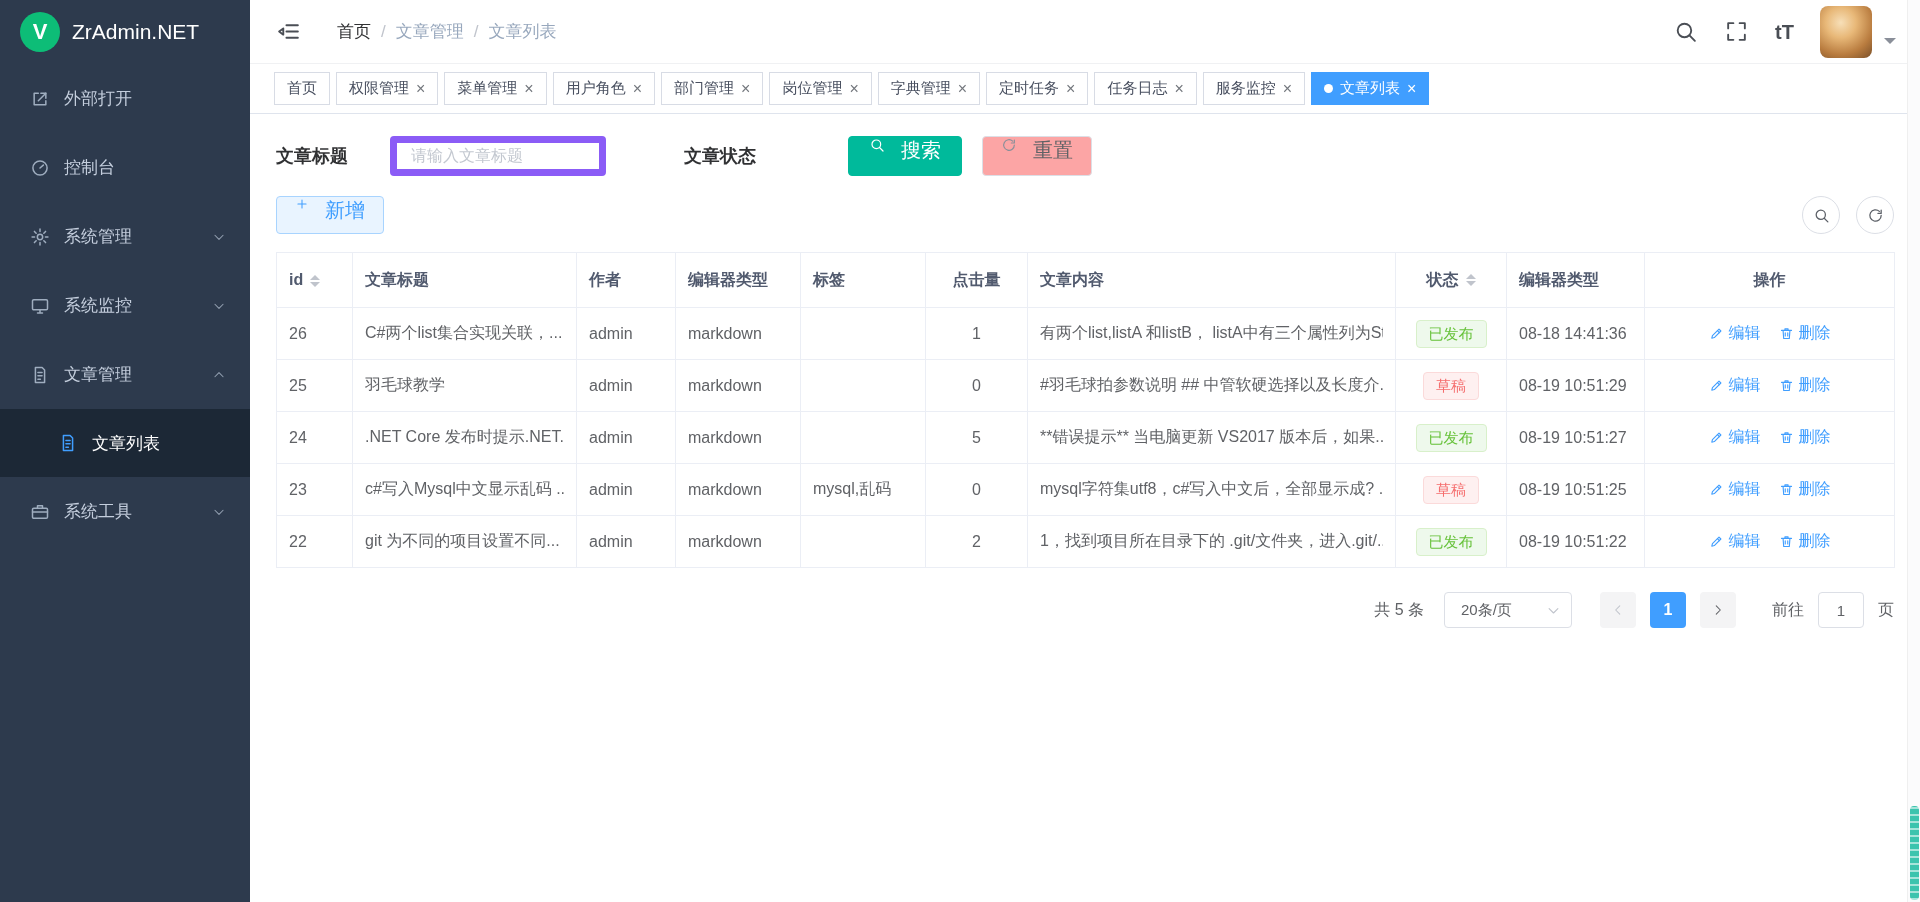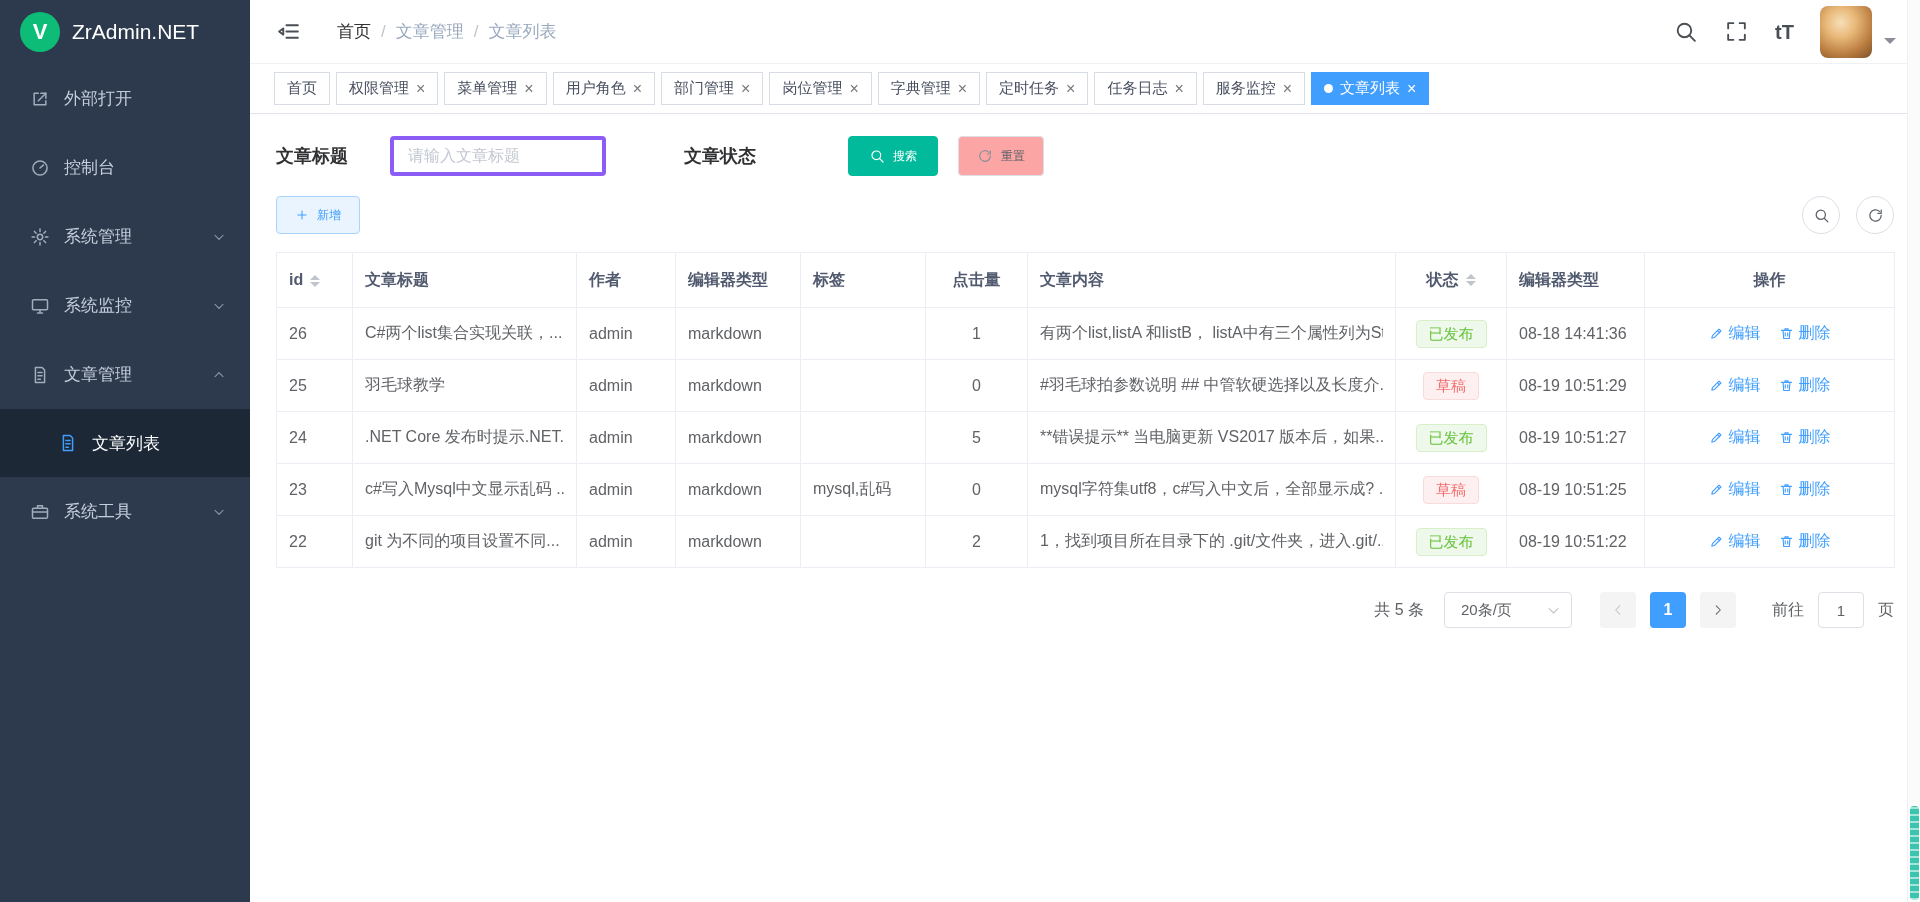--- a/index.html
+++ b/index.html
@@ -47,25 +47,25 @@
   .tag.active .tag-x{color:#fff}
   .dot{width:9px;height:9px;border-radius:50%;background:#fff;display:inline-block}
 
   
   .content{flex:1;padding:16px 26px 0;min-width:0}
 
   
   .filter-row{display:flex;align-items:center;margin:6px 0 20px}
   .f-label{font-size:18px;font-weight:bold;color:#303133;margin-right:42px;white-space:nowrap}
   .f-label.f2{margin-left:78px}
-  .f-input{width:216px;height:40px;border:4px solid #8b5cf6;border-radius:4px;padding:0 14px;font-size:16px;color:#606266;outline:none;font-family:inherit}
+  .f-input{width:216px;height:40px;border:7px solid #8b5cf6;border-radius:4px;padding:0 14px;font-size:16px;color:#606266;outline:none;font-family:inherit}
   .f-input::placeholder{color:#c3c8d0}
   .f-select{width:214px;height:40px;border:1px solid #dcdfe6;border-radius:4px;padding:0 12px 0 14px;display:flex;align-items:center;justify-content:space-between;color:#c3c8d0;font-size:16px;cursor:pointer}
   .sel-chev{width:15px;height:15px;color:#c0c4cc}
-  .btn{height:40px;border-radius:4px;font-size:12px;display:inline-flex;align-items:center;gap:8px;cursor:pointer;font-family:inherit;border:1px solid transparent;white-space:nowrap}
+  .btn{height:40px;border-radius:4px;font-size:20px;display:inline-flex;align-items:flex-start;gap:16px;cursor:pointer;font-family:inherit;border:1px solid transparent;white-space:nowrap}
   .btn .icon{width:16px;height:16px}
   .btn-search{margin-left:50px;padding:0 20px;background:#00ba9b;border-color:#00ba9b;color:#fff}
   .btn-reset{margin-left:20px;padding:0 18px;background:#fca5a5;border-color:#dcdfe6;color:#606266}
   .btn-reset .icon{color:#8a8f99}
 
   
   .toolbar{display:flex;align-items:center;margin-bottom:18px}
   .btn-add{height:38px;padding:0 18px;background:#e9f4ff;border-color:#a8d4ff;color:#409eff}
   .btn-add .icon{width:14px;height:14px}
   .toolbar-right{margin-left:auto;display:flex;gap:16px}

